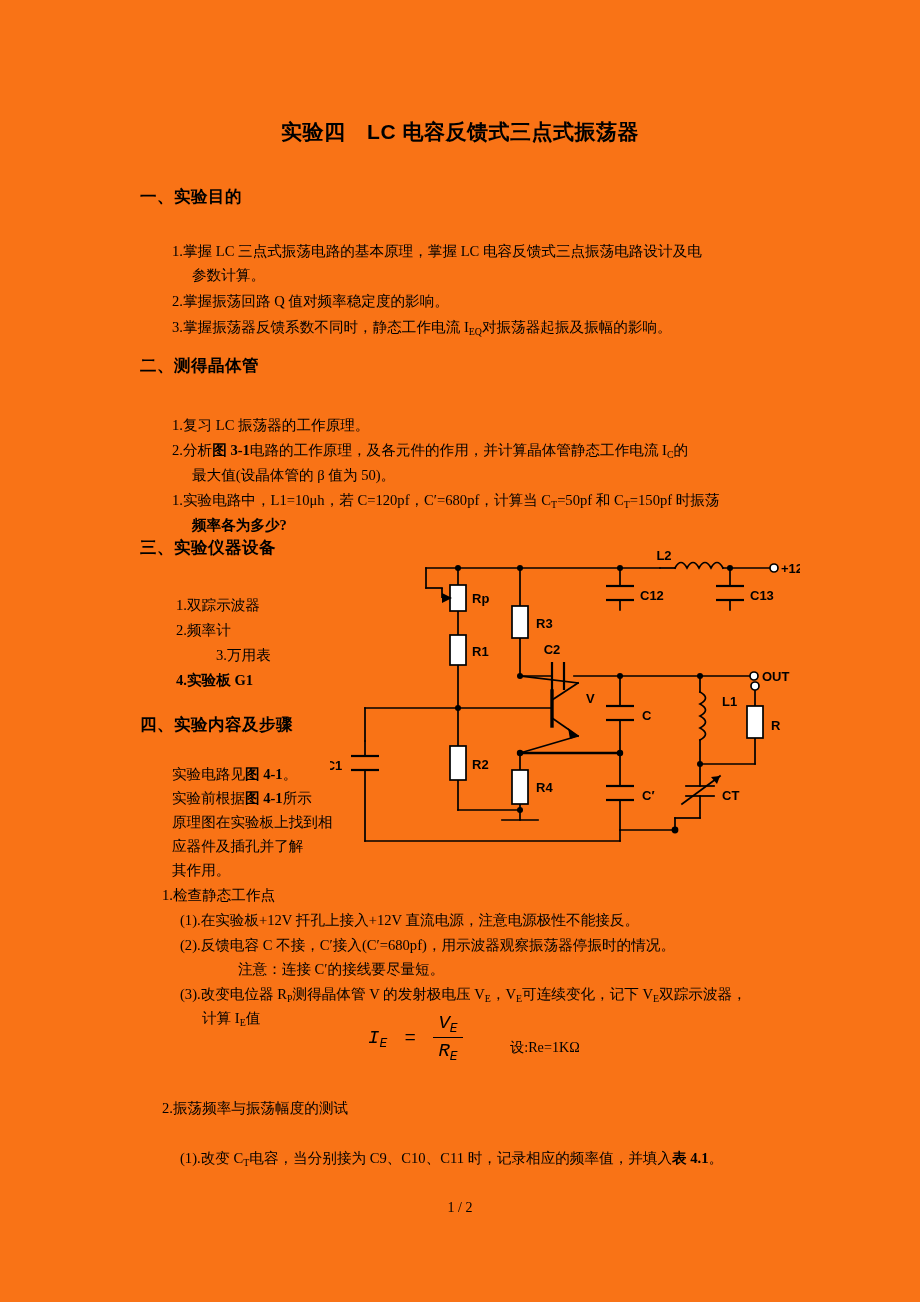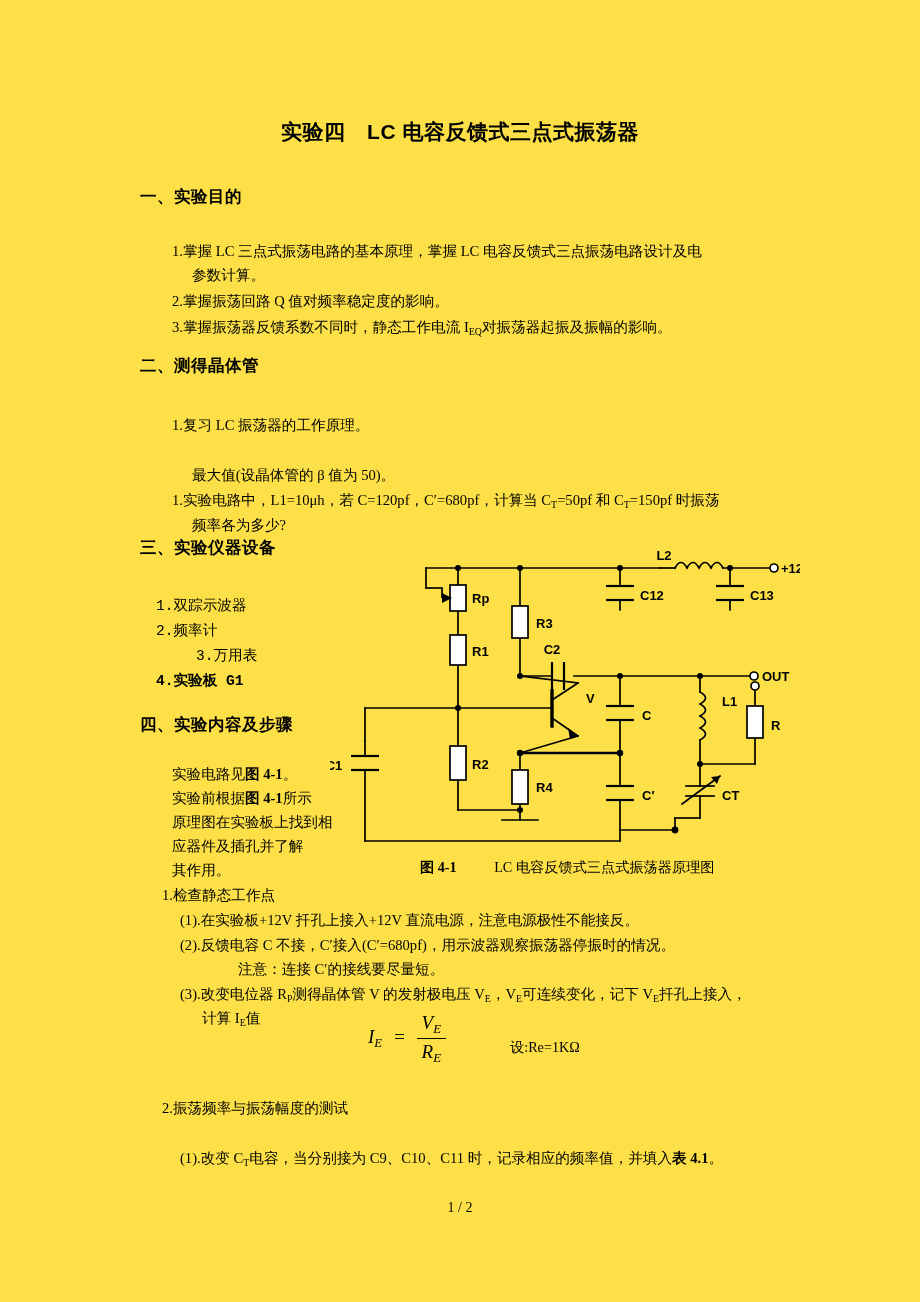--- a/index.html
+++ b/index.html
@@ -8,21 +8,21 @@
     background: #ffffff;
   }
   body {
     font-family: "Liberation Serif", "DejaVu Serif", serif;
     color: #000000;
   }
   .page {
     position: relative;
     width: 920px;
     height: 1302px;
-    background: #fde047;
+    background: #f97316;
     overflow: hidden;
   }
 
   
   .doc-title {
     position: absolute;
     left: 0;
     top: 118px;
     width: 920px;
     text-align: center;
@@ -57,24 +57,23 @@
   .b { font-weight: bold; }
 
   sub {
     font-size: 0.68em;
     vertical-align: -0.28em;
   }
 
   
   .equip {
     position: absolute;
-    left: 156px;
+    left: 176px;
     font-size: 14.6px;
     white-space: nowrap;
-    font-family: Liberation Mono, monospace;
   }
 
   
   .leftcol {
     position: absolute;
     left: 172px;
     font-size: 14.6px;
     white-space: nowrap;
   }
 
@@ -93,21 +92,21 @@
     font-size: 14.2px;
     white-space: nowrap;
   }
   .fig-caption .cap-num { font-weight: bold; }
 
   
   .formula {
     position: absolute;
     left: 368px;
     top: 1012px;
-    font-family: Liberation Serif, serif;
+    font-family: Liberation Mono, monospace;
     font-size: 19px;
     font-style: italic;
   }
   .frac {
     display: inline-block;
     vertical-align: middle;
     text-align: center;
   }
   .frac .num {
     display: block;
@@ -147,44 +146,45 @@
   <div class="sec-head" id="sec1">一、实验目的</div>
 
   <div class="body-line" style="left:172px; top:244px;">1.掌握 LC 三点式振荡电路的基本原理，掌握 LC 电容反馈式三点振荡电路设计及电</div>
   <div class="body-line" style="left:192px; top:268px;">参数计算。</div>
   <div class="body-line" style="left:172px; top:294px;">2.掌握振荡回路 Q 值对频率稳定度的影响。</div>
   <div class="body-line" style="left:172px; top:320px;"><span>3.掌握振荡器反馈系数不同时，静态工作电流 I</span><sub>EQ</sub><span>对振荡器起振及振幅的影响。</span></div>
 
   <div class="sec-head" id="sec2">二、测得晶体管</div>
 
   <div class="body-line" style="left:172px; top:418px;">1.复习 LC 振荡器的工作原理。</div>
+  <div class="body-line" style="left:172px; top:443px;"><span>2.分析</span><span class="b">图 3-1</span><span>电路的工作原理，及各元件的作用，并计算晶体管静态工作电流 I</span><sub>C</sub><span>的</span></div>
   <div class="body-line" style="left:192px; top:468px;">最大值(设晶体管的 β 值为 50)。</div>
   <div class="body-line" style="left:172px; top:493px;"><span>1.实验电路中，L1=10μh，若 C=120pf，C′=680pf，计算当 C</span><sub>T</sub><span>=50pf 和 C</span><sub>T</sub><span>=150pf 时振荡</span></div>
-  <div class="body-line" style="left:192px; top:518px;">频率各为多少?</div>
+  <div class="body-line" style="left:192px; top:518px;font-weight:bold;">频率各为多少?</div>
 
   <div class="sec-head" id="sec3">三、实验仪器设备</div>
 
   <div class="equip" style="top:596px;">1.双踪示波器</div>
   <div class="equip" style="top:621px;">2.频率计</div>
   <div class="equip" style="top:646px;margin-left:40px;">3.万用表</div>
   <div class="equip b" style="top:671px;">4.实验板 G1</div>
 
   <div class="sec-head" id="sec4">四、实验内容及步骤</div>
 
   <div class="leftcol" style="top:765px;"><span>实验电路见</span><span class="b">图 4-1</span><span>。</span></div>
   <div class="leftcol" style="top:789px;"><span>实验前根据</span><span class="b">图 4-1</span><span>所示</span></div>
   <div class="leftcol" style="top:813px;">原理图在实验板上找到相</div>
   <div class="leftcol" style="top:837px;">应器件及插孔并了解</div>
   <div class="leftcol" style="top:861px;">其作用。</div>
 
   <div class="body-line" style="left:162px; top:888px;">1.检查静态工作点</div>
   <div class="body-line" style="left:180px; top:913px;">(1).在实验板+12V 扦孔上接入+12V 直流电源，注意电源极性不能接反。</div>
   <div class="body-line" style="left:180px; top:938px;">(2).反馈电容 C 不接，C′接入(C′=680pf)，用示波器观察振荡器停振时的情况。</div>
   <div class="body-line" style="left:238px; top:962px;">注意：连接 C′的接线要尽量短。</div>
-  <div class="body-line" style="left:180px; top:987px;"><span>(3).改变电位器 R</span><sub>P</sub><span>测得晶体管 V 的发射极电压 V</span><sub>E</sub><span>，V</span><sub>E</sub><span>可连续变化，记下 V</span><sub>E</sub><span>扦孔上接入，</span></div>
+  <div class="body-line" style="left:180px; top:987px;"><span>(3).改变电位器 R</span><sub>P</sub><span>测得晶体管 V 的发射极电压 V</span><sub>E</sub><span>，V</span><sub>E</sub><span>可连续变化，记下 V</span><sub>E</sub><span>双踪示波器，</span></div>
   <div class="body-line" style="left:202px; top:1011px;font-family:Liberation Serif, serif;"><span>计算 I</span><sub>E</sub><span>值</span></div>
 
   <div class="formula">
     <span><span>I</span><sub>E</sub></span>
     <span style="margin:0 6px;">=</span>
     <span class="frac">
       <span class="num"><span>V</span><sub>E</sub></span>
       <span class="den"><span>R</span><sub>E</sub></span>
     </span>
   </div>
@@ -342,20 +342,16 @@
         <text x="4" y="222" text-anchor="middle">C1</text>
         <text x="392" y="158">L1</text>
         <text x="392" y="252">CT</text>
         <text x="441" y="182">R</text>
         <text x="256" y="155">V</text>
         <text x="432" y="133">OUT</text>
       </g>
     </svg>
   </div>
 
-  <div class="fig-caption">
-    <span class="cap-num">图 4-1</span>
-    <span style="margin-left:34px;">LC 电容反馈式三点式振荡器原理图</span>
-  </div>
 
   <div class="footer">1 / 2</div>
 
 </div>
 
 </body></html>

